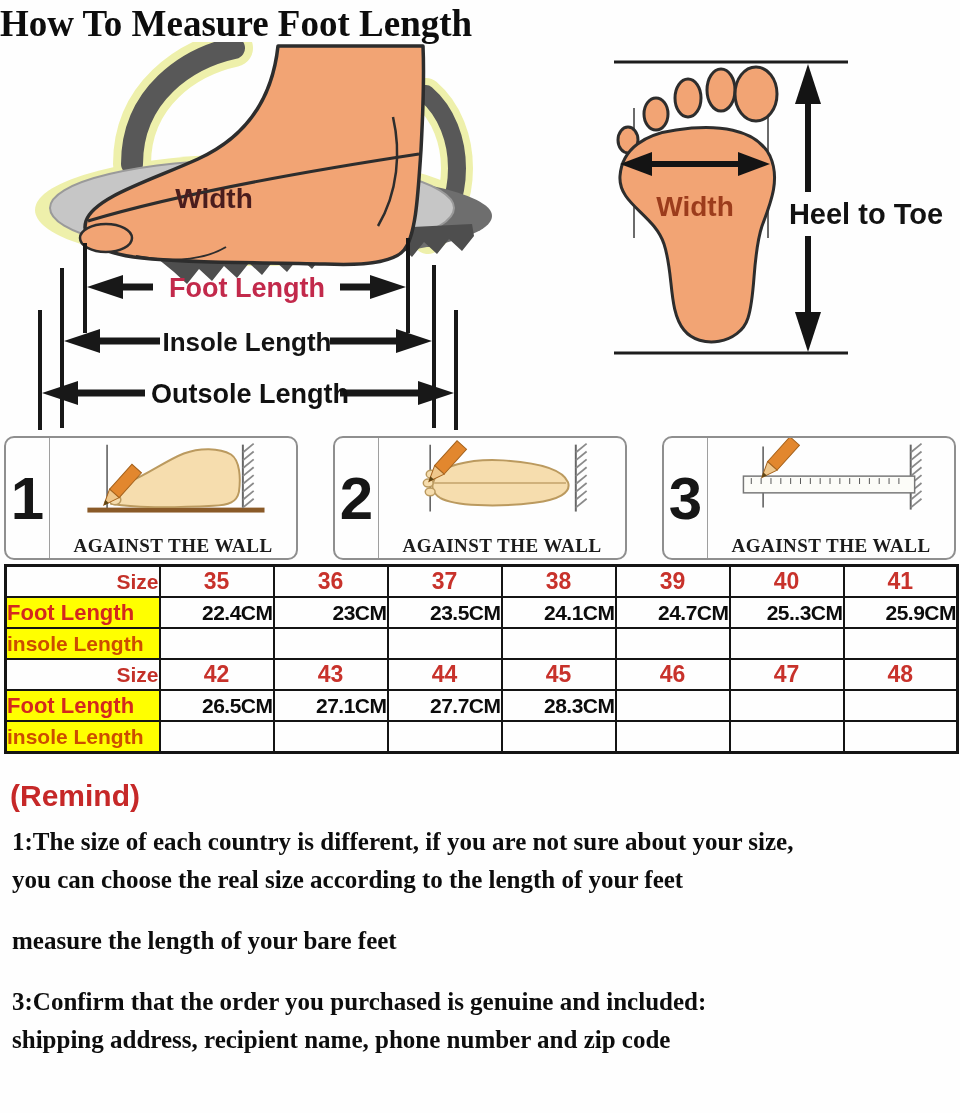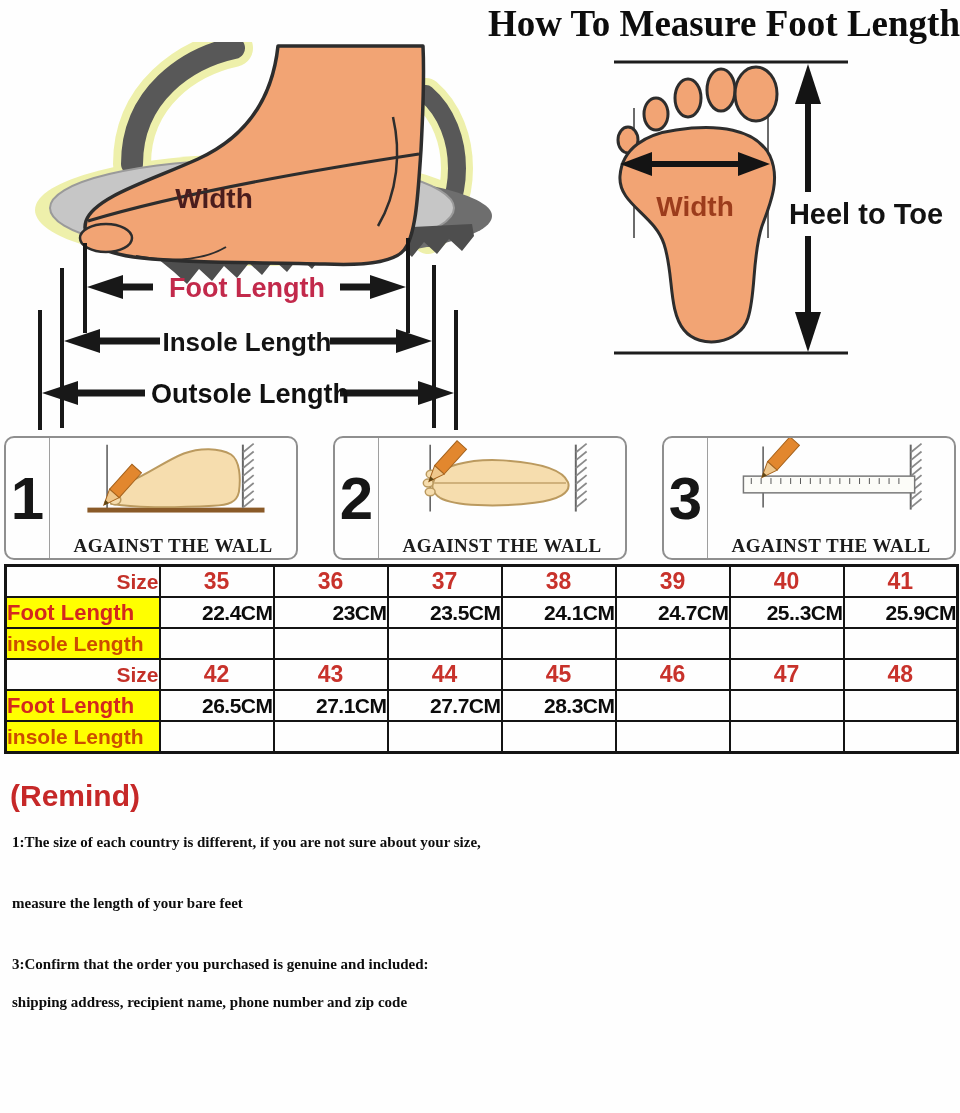--- a/index.html
+++ b/index.html
@@ -1,18 +1,18 @@
 <!DOCTYPE html>
 <html><head>
 <meta charset="utf-8">
 <style>
   html,body{margin:0;padding:0;background:#ffffff;}
   .page{position:relative;width:960px;height:1113px;background:#fefefe;overflow:hidden;
         font-family:"Liberation Sans",sans-serif;}
-  .title{position:absolute;top:2px;left:0;width:100%;text-align:right;
+  .title{position:absolute;top:2px;left:0;width:100%;text-align:left;
          font-family:"Liberation Serif",serif;font-weight:bold;font-size:37px;color:#0d0d0d;}
   .diagrams{position:absolute;top:42px;left:0;width:960px;height:392px;}
   svg text{font-family:"Liberation Sans",sans-serif;}
   
   .steps{position:absolute;top:436px;left:4px;width:952px;display:flex;justify-content:space-between;}
   .step-box{position:relative;width:290px;height:120px;border:2px solid #8f8f8f;border-radius:10px;
             background:#fefefe;display:flex;}
   .step-num{width:44px;font-size:60px;font-weight:900;color:#161616;display:flex;
             align-items:center;justify-content:center;border-right:1px solid #9f9f9f;}
   .step-art{position:relative;flex:1;}
@@ -27,21 +27,21 @@
   td.label-cell{font-weight:bold;padding-left:5px;}
   td.size-label{color:#c43129;font-size:21px;text-align:right;}
   td.hl{background:#ffff00;}
   td.foot-label{color:#d3281e;font-size:22px;}
   td.insole-label{color:#cc4d00;font-size:21px;}
   td.num-cell{color:#c8322b;font-weight:bold;font-size:23px;text-align:center;padding-right:9px;}
   td.cm-cell{color:#0c0c0c;font-weight:bold;font-size:21px;letter-spacing:-0.5px;text-align:right;}
   
   .remind{position:absolute;top:766px;left:10px;width:940px;margin-top:13px;}
   .remind-heading{font-weight:bold;font-size:30px;color:#c62828;margin:0 0 10px 0;}
-  .remind-note{font-family:"Liberation Serif",serif;font-weight:bold;font-size:15px;
+  .remind-note{font-family:"Liberation Serif",serif;font-weight:bold;font-size:25px;
                color:#0d0d0d;line-height:38px;margin:0 0 23px 2px;}
   .remind-note span{display:block;}
 </style>
 </head>
 <body>
 
 <div class="page">
 
   <div class="title">How To Measure Foot Length</div>
 
@@ -312,20 +312,21 @@
             <td class="cm-cell"></td>
           </tr>
         </tbody>
     </table>
   </div>
 
   <div class="remind">
     <p class="remind-heading">(Remind)</p>
     <p class="remind-note">
       <span>1:The size of each country is different, if you are not sure about your size,</span>
+      <span>you can choose the real size according to the length of your feet</span>
     </p>
     <p class="remind-note">
       <span>measure the length of your bare feet</span>
     </p>
     <p class="remind-note">
       <span>3:Confirm that the order you purchased is genuine and included:</span>
       <span>shipping address, recipient name, phone number and zip code</span>
     </p>
   </div>
 

